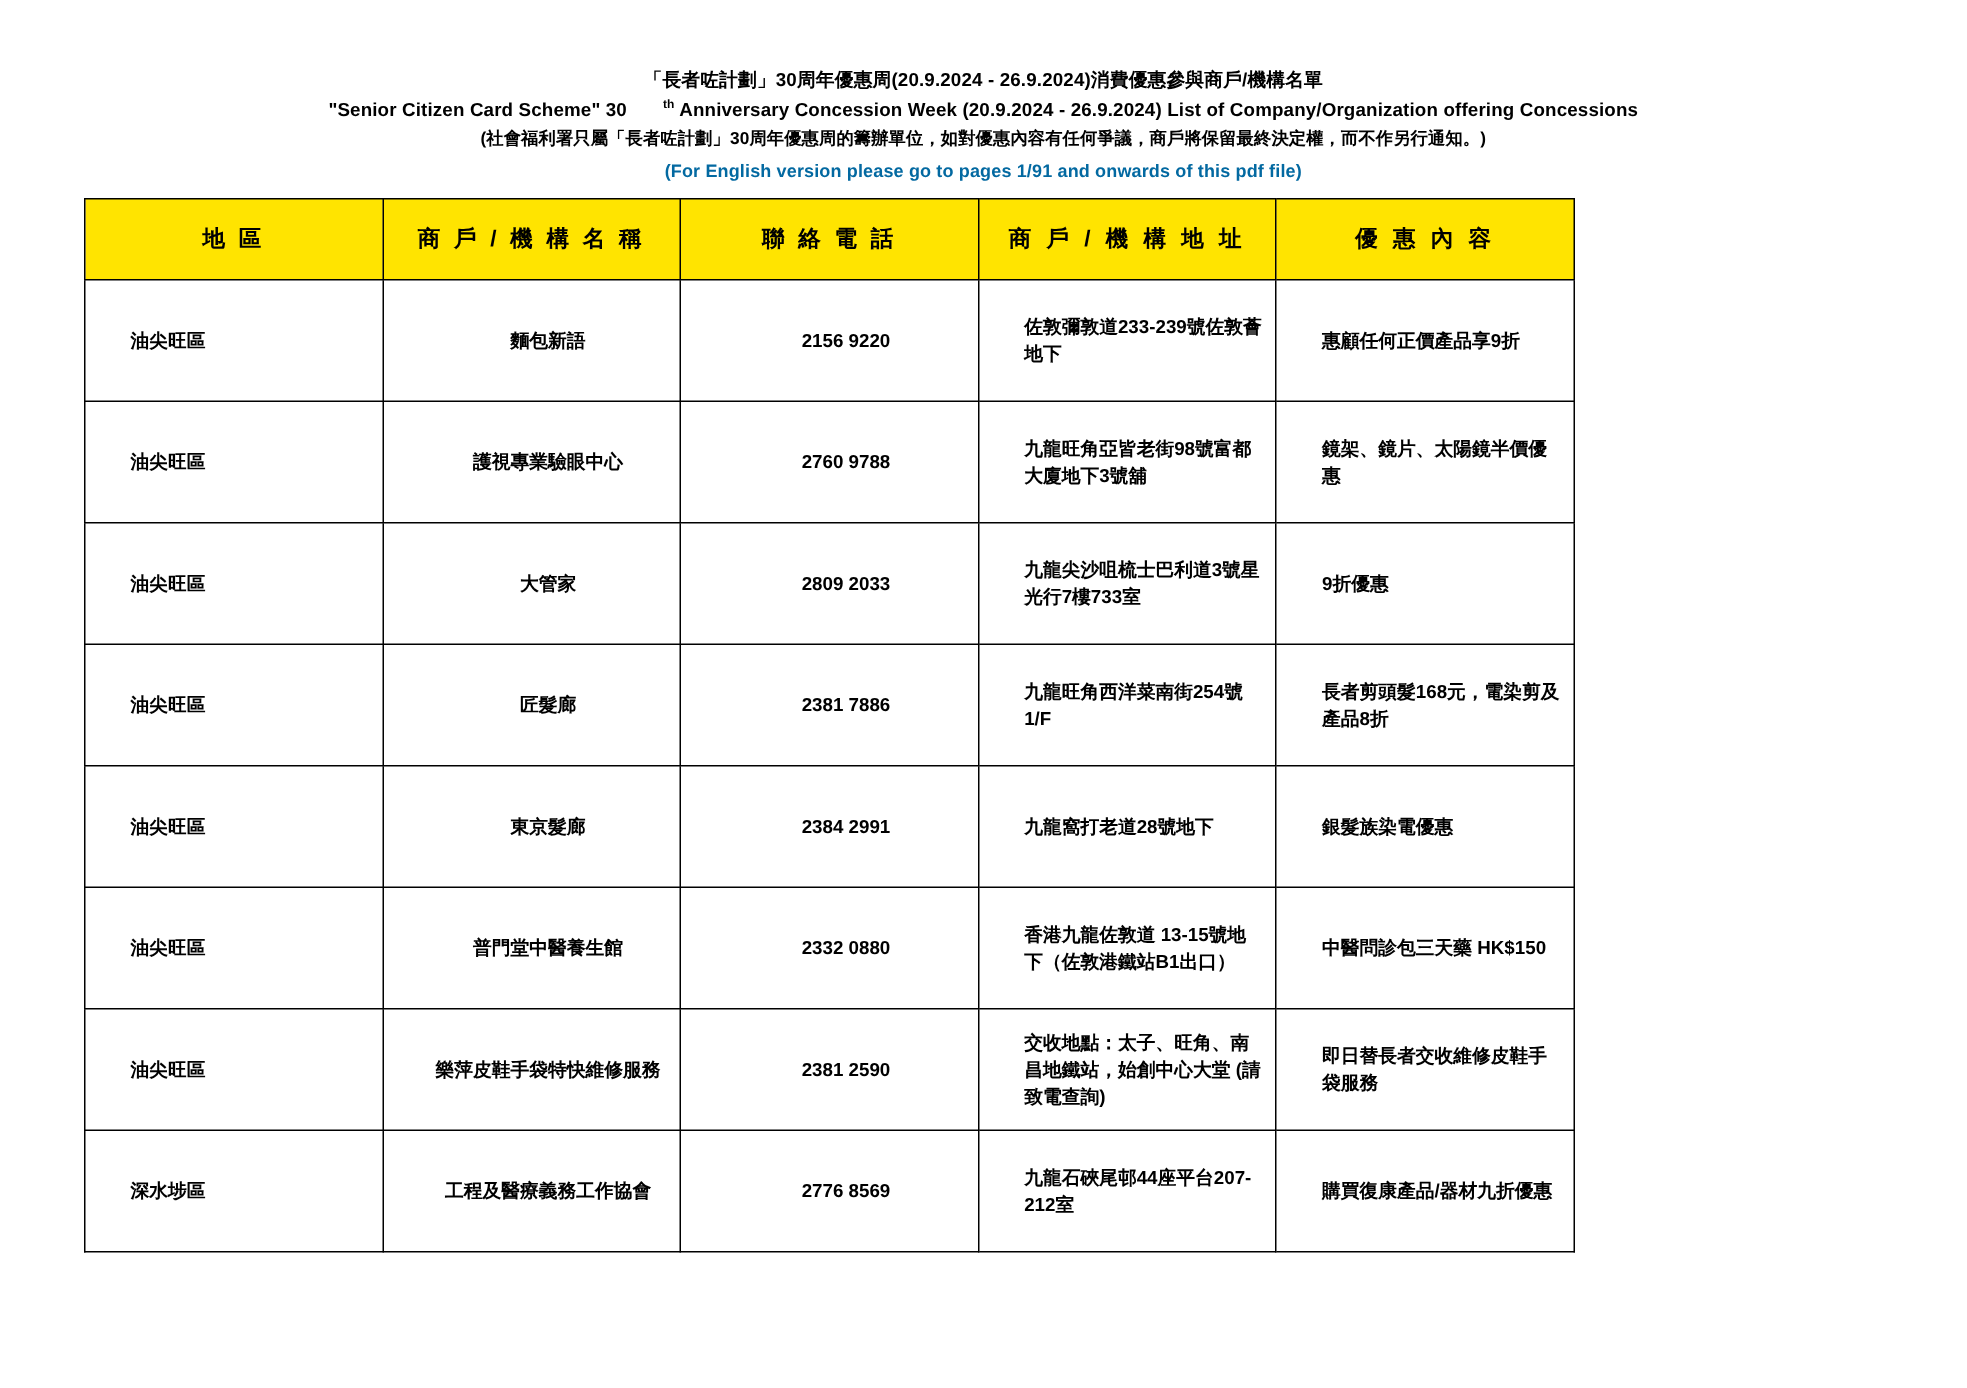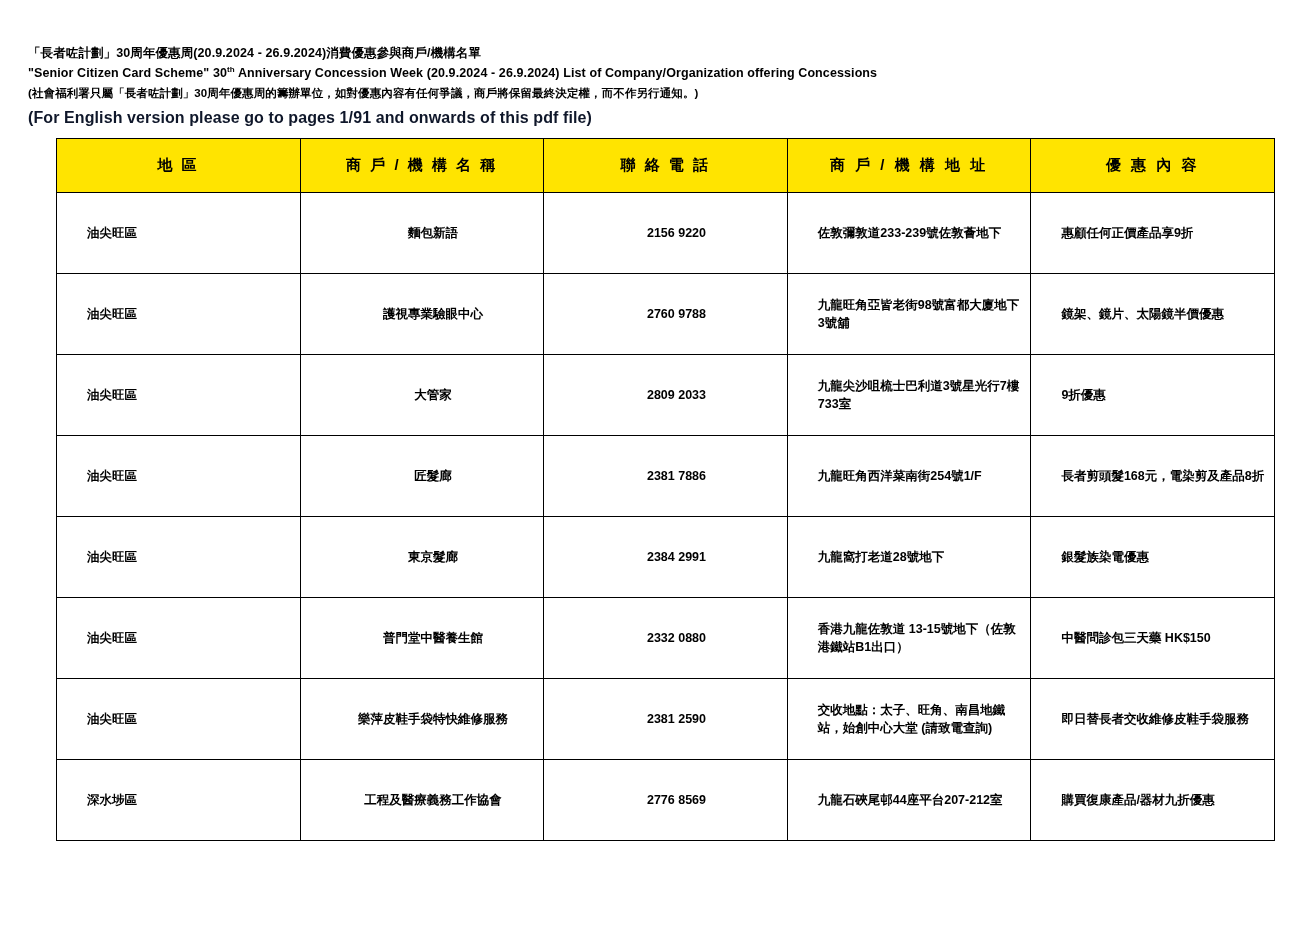--- a/index.html
+++ b/index.html
@@ -16,45 +16,46 @@
     overflow: hidden;
   }
   .page {
     position: relative;
     width: 1311px;
     height: 925px;
     box-sizing: border-box;
   }
   .header {
     padding: 44px 28px 0 28px;
-    text-align: left;
+    text-align: center;
   }
   .header .line {
     font-size: 12.5px;
     font-weight: bold;
     line-height: 1.58;
     letter-spacing: 0.1px;
   }
   .header .line.small {
     font-size: 11.5px;
   }
   .header .line sup {
     font-size: 8px;
     vertical-align: super;
+    padding-left: 24px;
   }
   .header .line.red {
-    color: #0f172a;
-    font-size: 16px;
+    color: #0369a1;
+    font-size: 12px;
     margin-top: 3px;
   }
   table.main {
     border-collapse: collapse;
     table-layout: fixed;
     margin: 8px 0 0 56px;
-    width: 1219px;
+    width: 994px;
   }
   table.main th, table.main td {
     border: 1.2px solid #000000;
     vertical-align: middle;
     padding: 6px 8px;
     box-sizing: border-box;
   }
   table.main thead th {
     background: #ffe400;
     height: 54px;

